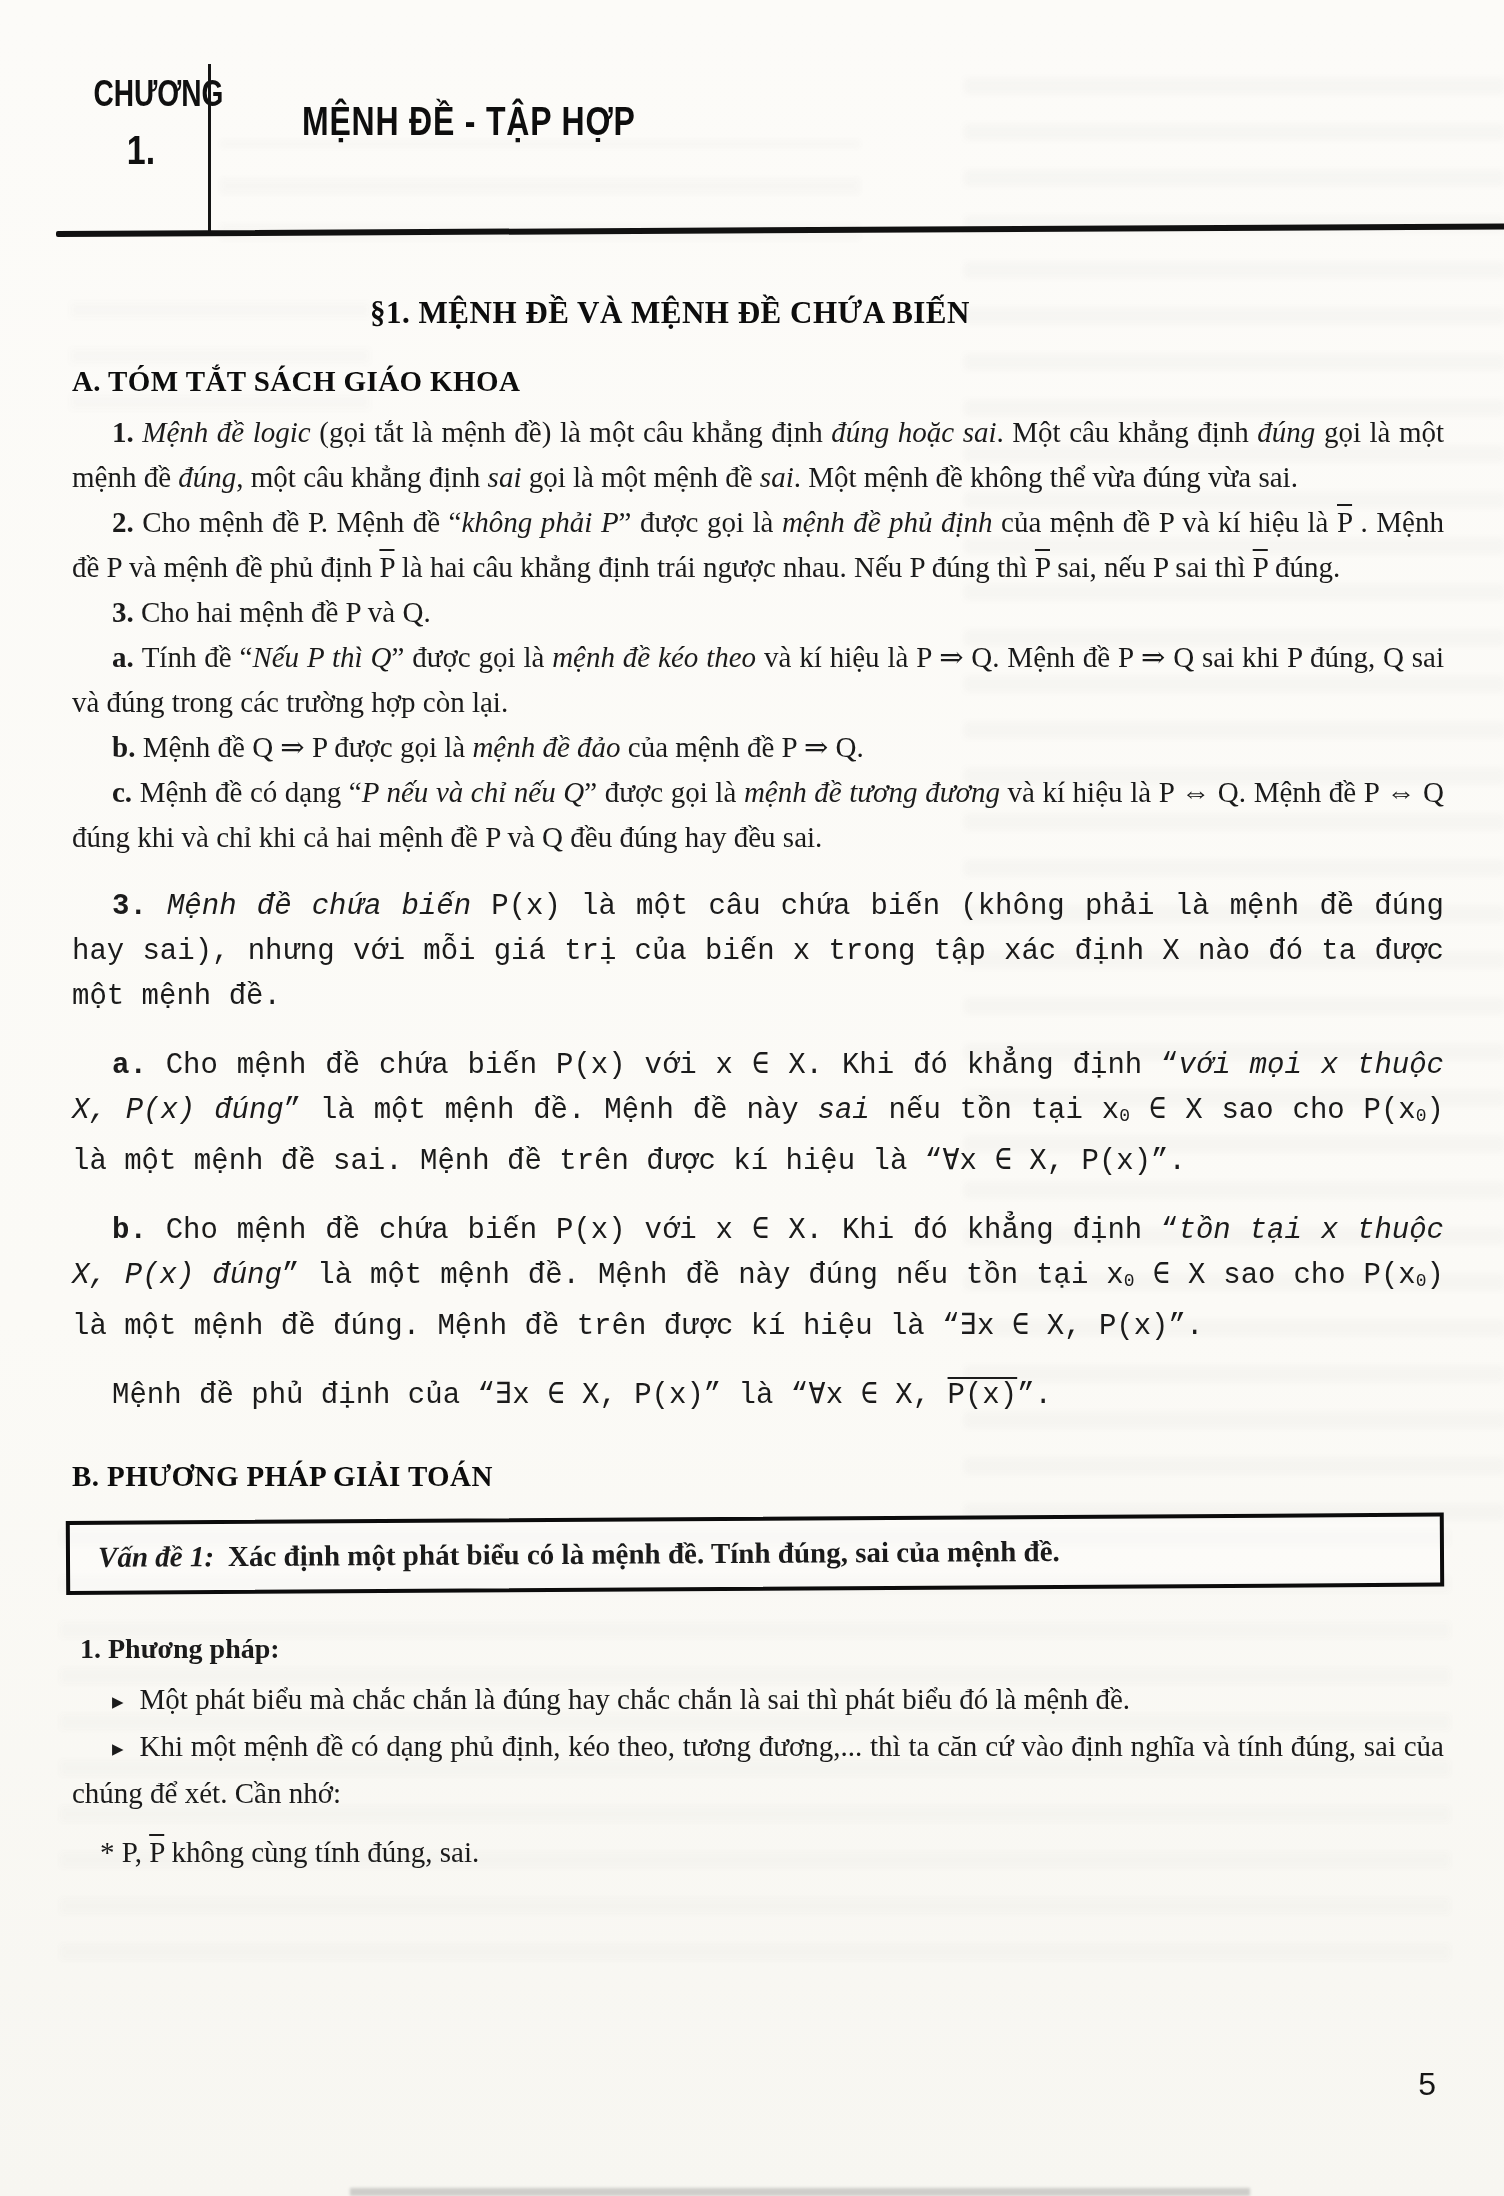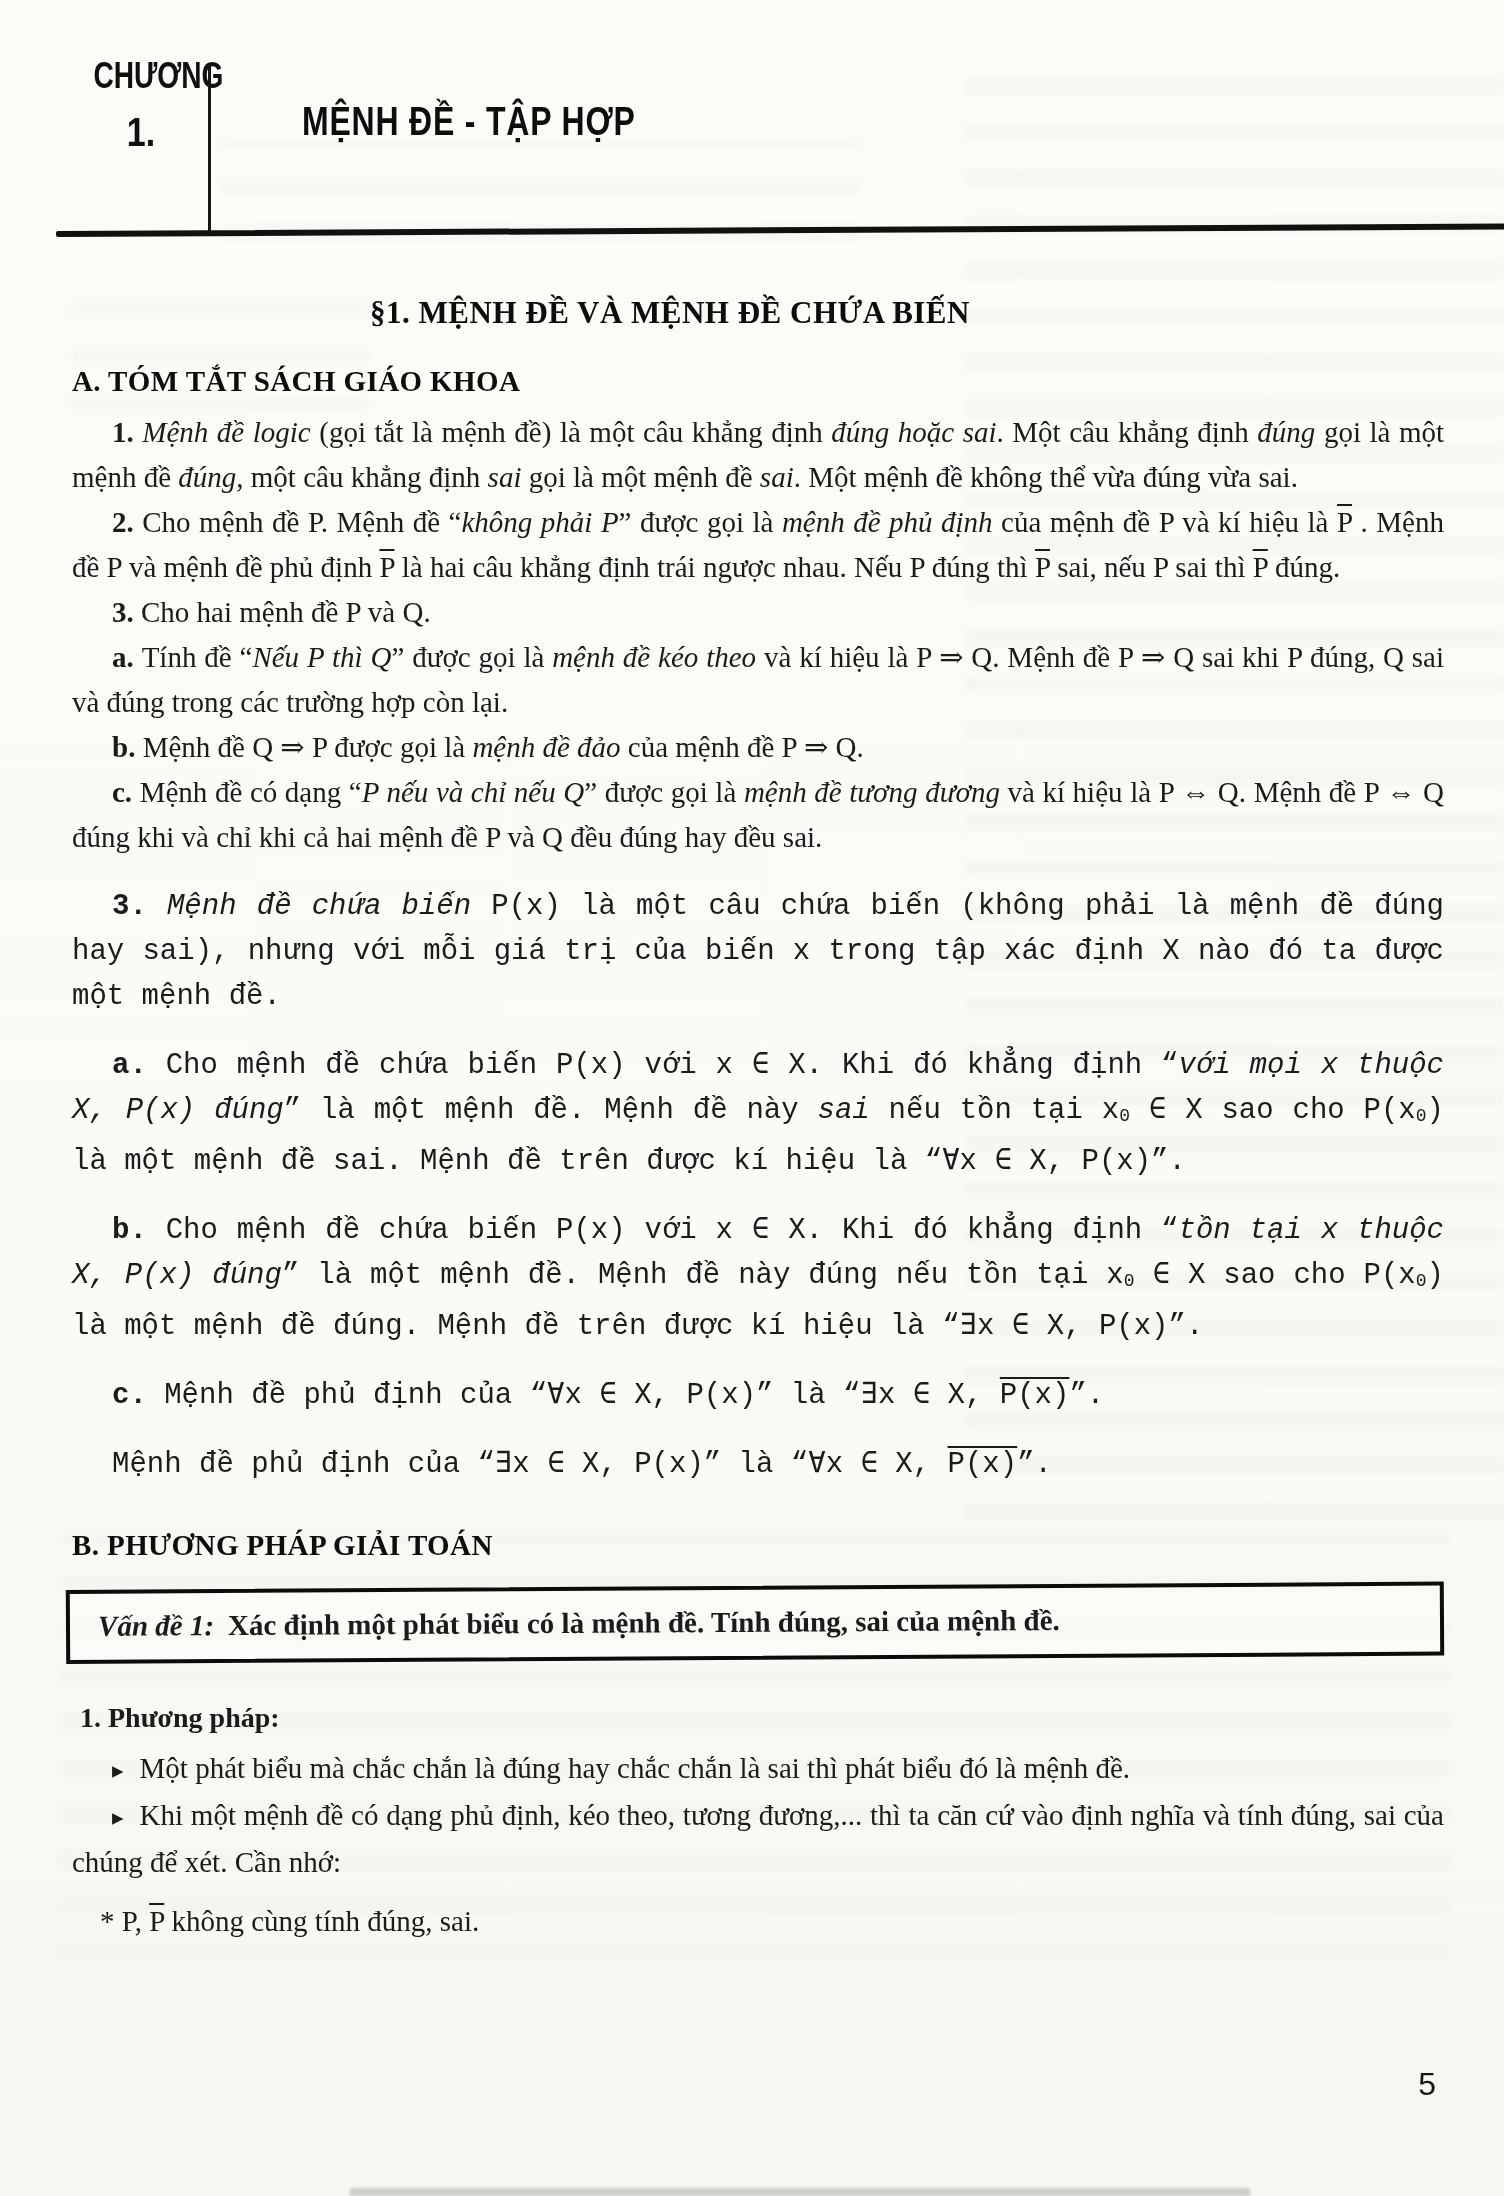--- a/index.html
+++ b/index.html
@@ -27,21 +27,21 @@
   .sm-a{right:0;top:60px;width:540px;height:1460px;}
   .sm-b{left:60px;top:1530px;width:1390px;height:430px;opacity:.4;}
   .sm-c{left:220px;top:140px;width:640px;height:100px;opacity:.45;}
   .sm-d{left:70px;top:300px;width:300px;height:110px;opacity:.35;}
   .bottom-edge{
     position:absolute;left:350px;bottom:0;width:900px;height:8px;
     background:rgba(100,100,100,.28);filter:blur(1.5px);
   }
 
   
-  .chapter-block{position:absolute;left:80px;top:56px;width:122px;text-align:center;}
+  .chapter-block{position:absolute;left:80px;top:74px;width:122px;text-align:center;}
   .chapter-label{
     font-family:"Liberation Sans","DejaVu Sans",sans-serif;
     font-weight:700;font-size:36px;line-height:40px;color:#101010;
     transform:scaleX(.78);transform-origin:center;white-space:nowrap;
   }
   .chapter-number{
     font-family:"Liberation Sans","DejaVu Sans",sans-serif;
     font-weight:700;font-size:40px;line-height:44px;color:#101010;margin-top:14px;
     transform:scaleX(.85);transform-origin:center;
   }
@@ -131,21 +131,20 @@
 
     <p class="para"><span class="seg-b">1. </span><span class="seg-i">Mệnh đề logic</span><span class="seg-n"> (gọi tắt là mệnh đề) là một câu khẳng định </span><span class="seg-i">đúng hoặc sai</span><span class="seg-n">. Một câu khẳng định </span><span class="seg-i">đúng</span><span class="seg-n"> gọi là một mệnh đề </span><span class="seg-i">đúng</span><span class="seg-n">, một câu khẳng định </span><span class="seg-i">sai</span><span class="seg-n"> gọi là một mệnh đề </span><span class="seg-i">sai</span><span class="seg-n">. Một mệnh đề không thể vừa đúng vừa sai.</span></p>
     <p class="para"><span class="seg-b">2. </span><span class="seg-n">Cho mệnh đề P. Mệnh đề “</span><span class="seg-i">không phải P</span><span class="seg-n">” được gọi là </span><span class="seg-i">mệnh đề phủ định</span><span class="seg-n"> của mệnh đề P và kí hiệu là </span><span class="seg-o">P</span><span class="seg-n"> . Mệnh đề P và mệnh đề phủ định </span><span class="seg-o">P</span><span class="seg-n"> là hai câu khẳng định trái ngược nhau. Nếu P đúng thì </span><span class="seg-o">P</span><span class="seg-n"> sai, nếu P sai thì </span><span class="seg-o">P</span><span class="seg-n"> đúng.</span></p>
     <p class="para"><span class="seg-b">3. </span><span class="seg-n">Cho hai mệnh đề P và Q.</span></p>
     <p class="para"><span class="seg-b">a. </span><span class="seg-n">Tính đề “</span><span class="seg-i">Nếu P thì Q</span><span class="seg-n">” được gọi là </span><span class="seg-i">mệnh đề kéo theo</span><span class="seg-n"> và kí hiệu là P ⇒ Q. Mệnh đề P ⇒ Q sai khi P đúng, Q sai và đúng trong các trường hợp còn lại.</span></p>
     <p class="para"><span class="seg-b">b. </span><span class="seg-n">Mệnh đề Q ⇒ P được gọi là </span><span class="seg-i">mệnh đề đảo</span><span class="seg-n"> của mệnh đề P ⇒ Q.</span></p>
     <p class="para"><span class="seg-b">c. </span><span class="seg-n">Mệnh đề có dạng “</span><span class="seg-i">P nếu và chỉ nếu Q</span><span class="seg-n">” được gọi là </span><span class="seg-i">mệnh đề tương đương</span><span class="seg-n"> và kí hiệu là P ⇔ Q. Mệnh đề P ⇔ Q đúng khi và chỉ khi cả hai mệnh đề P và Q đều đúng hay đều sai.</span></p>
     <p class="para gap"><span class="seg-b">3. </span><span class="seg-i">Mệnh đề chứa biến</span><span class="seg-n"> P(x) là một câu chứa biến (không phải là mệnh đề đúng hay sai), nhưng với mỗi giá trị của biến x trong tập xác định X nào đó ta được một mệnh đề.</span></p>
     <p class="para gap"><span class="seg-b">a. </span><span class="seg-n">Cho mệnh đề chứa biến P(x) với x ∈ X. Khi đó khẳng định “</span><span class="seg-i">với mọi x thuộc X, P(x) đúng</span><span class="seg-n">” là một mệnh đề. Mệnh đề này </span><span class="seg-i">sai</span><span class="seg-n"> nếu tồn tại x</span><span class="seg-sub">0</span><span class="seg-n"> ∈ X sao cho P(x</span><span class="seg-sub">0</span><span class="seg-n">) là một mệnh đề sai. Mệnh đề trên được kí hiệu là “∀x ∈ X, P(x)”.</span></p>
     <p class="para gap"><span class="seg-b">b. </span><span class="seg-n">Cho mệnh đề chứa biến P(x) với x ∈ X. Khi đó khẳng định “</span><span class="seg-i">tồn tại x thuộc X, P(x) đúng</span><span class="seg-n">” là một mệnh đề. Mệnh đề này đúng nếu tồn tại x</span><span class="seg-sub">0</span><span class="seg-n"> ∈ X sao cho P(x</span><span class="seg-sub">0</span><span class="seg-n">) là một mệnh đề đúng. Mệnh đề trên được kí hiệu là “∃x ∈ X, P(x)”.</span></p>
-    <p class="para gap"><span class="seg-b">c. </span><span class="seg-n">Mệnh đề phủ định của “∀x ∈ X, P(x)” là “∃x ∈ X, </span><span class="seg-o">P(x)</span><span class="seg-n">”.</span></p>
     <p class="para gap"><span class="seg-n">Mệnh đề phủ định của “∃x ∈ X, P(x)” là “∀x ∈ X, </span><span class="seg-o">P(x)</span><span class="seg-n">”.</span></p>
 
     <div class="heading heading-b">B. PHƯƠNG PHÁP GIẢI TOÁN</div>
 
     <div class="problem-box">
       <div class="inner">
         <span class="problem-label">Vấn đề 1:</span><span class="problem-text">Xác định một phát biểu có là mệnh đề. Tính đúng, sai của mệnh đề.</span>
       </div>
     </div>
 

